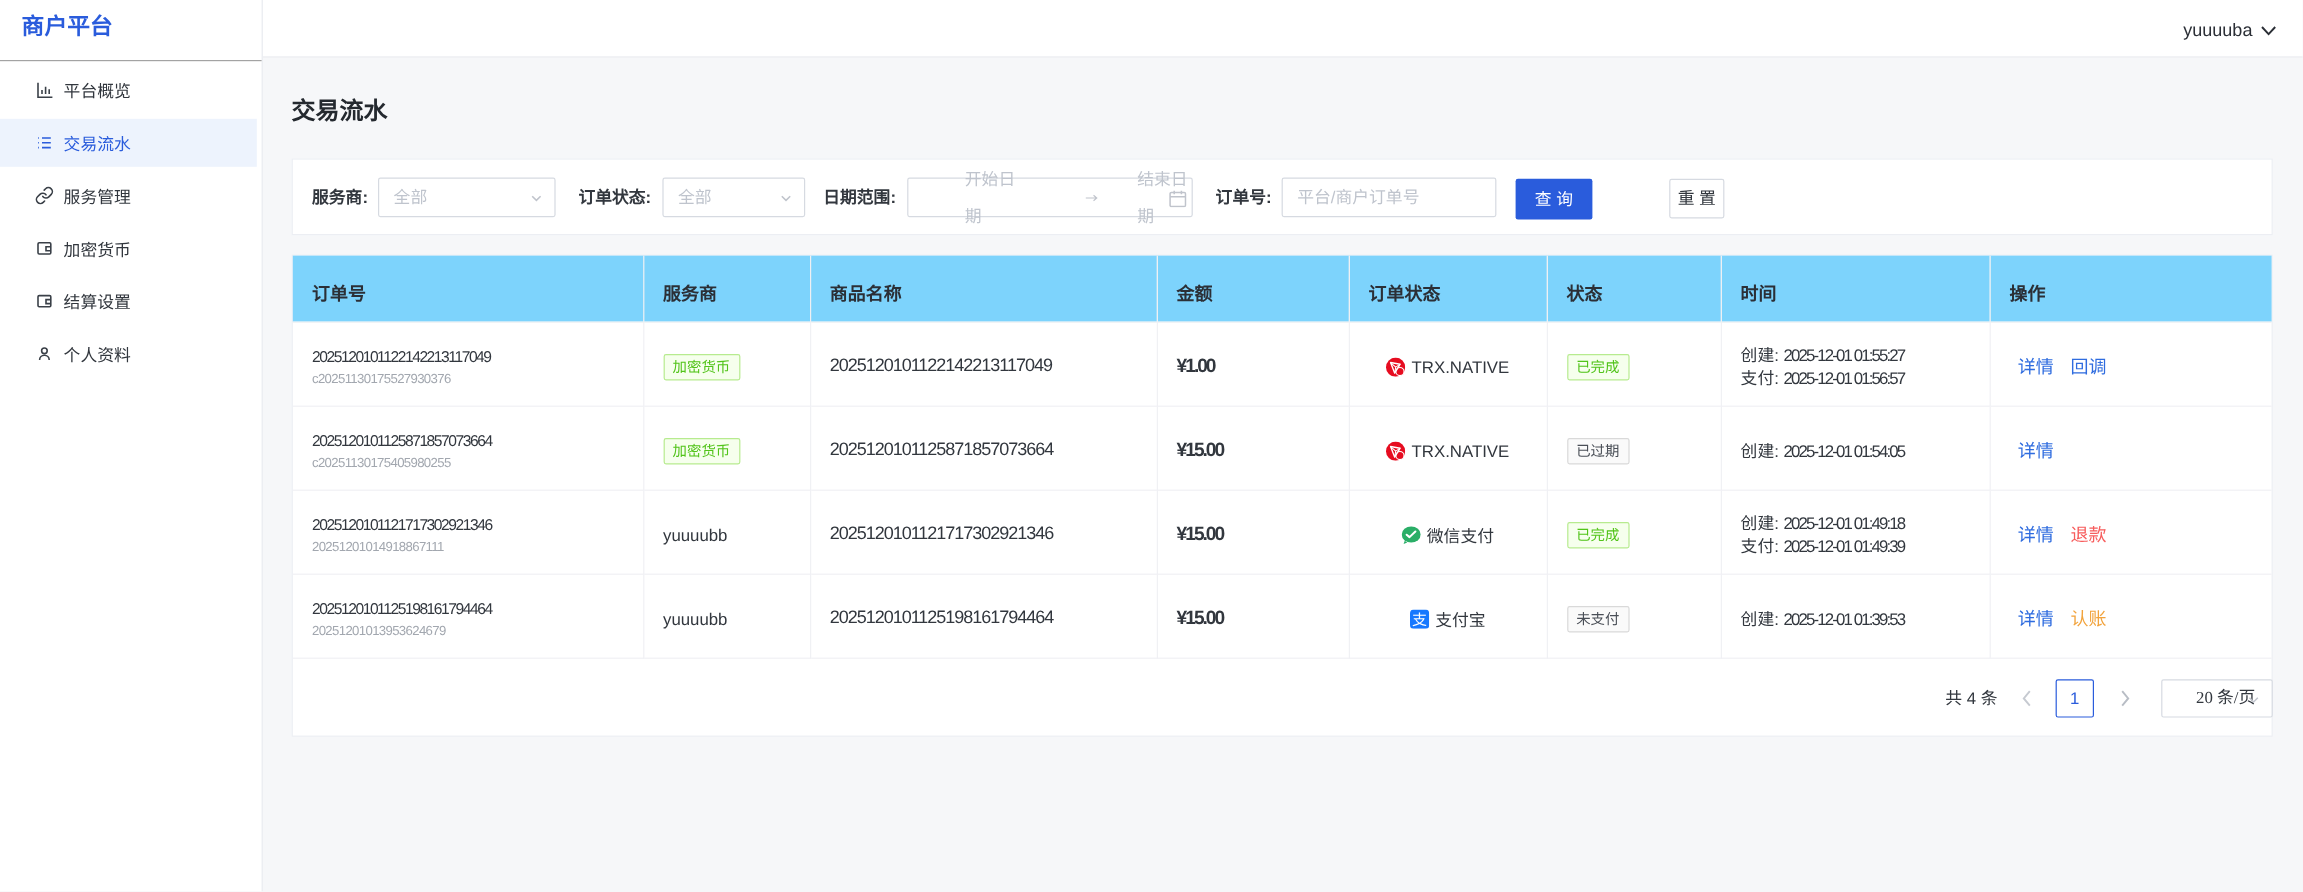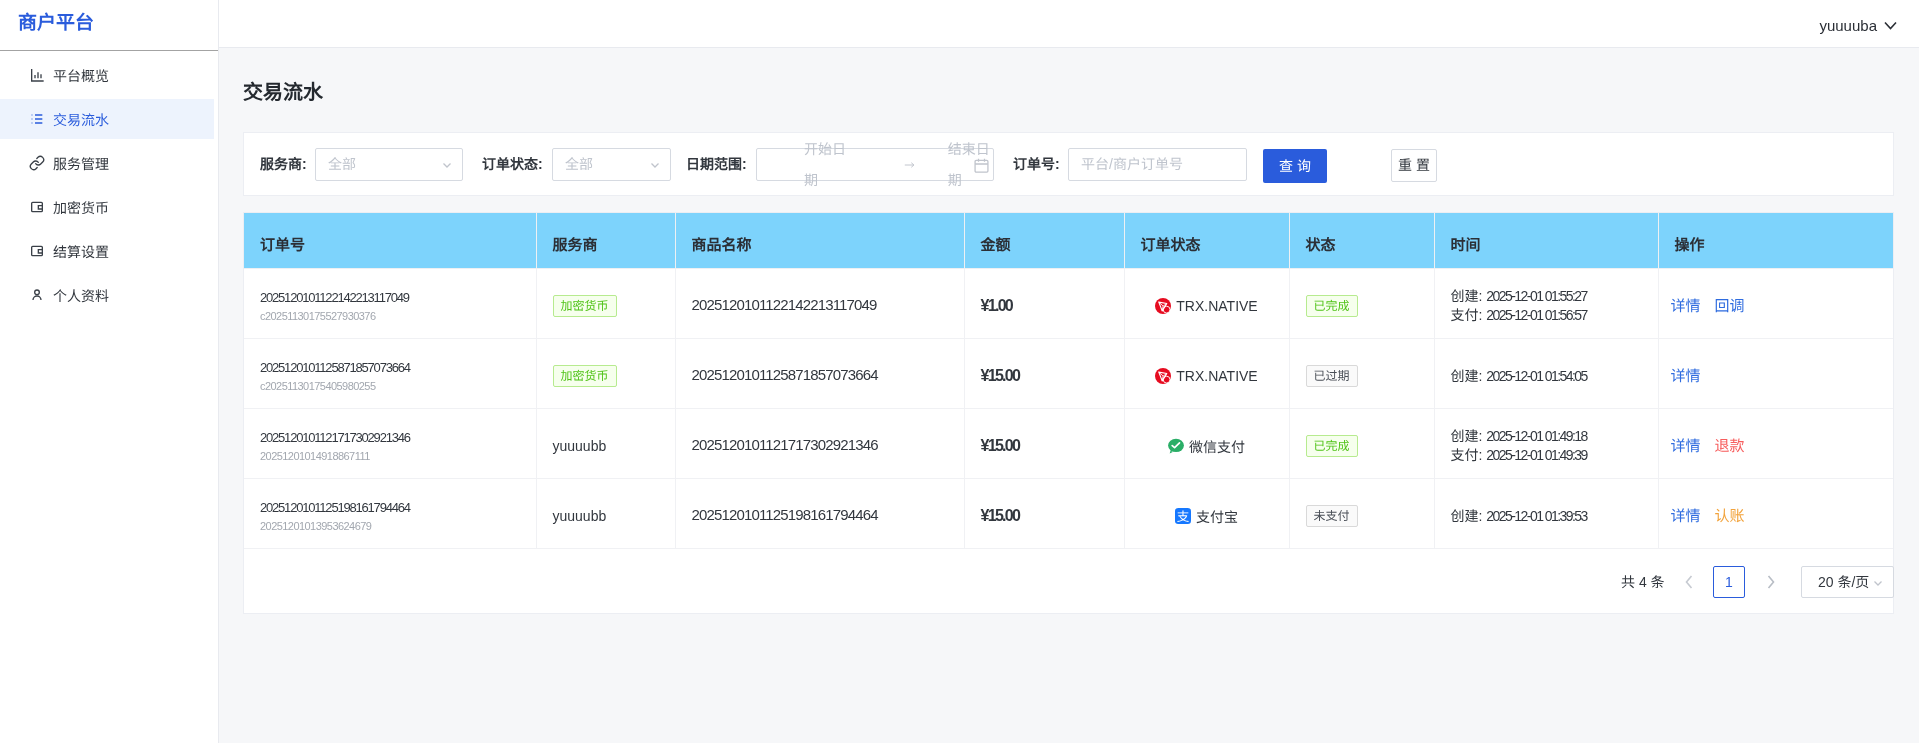--- a/index.html
+++ b/index.html
@@ -36,39 +36,39 @@
 .tcard { position:absolute; left:243px; top:212px; width:1651px; height:402px; background:#fff; border:1px solid #eceef3; }
 table { border-collapse:collapse; table-layout:fixed; width:1649px; }
 th { background:#7dd3fc; height:55px; text-align:left; font-size:15px; font-weight:700; color:#2b2f36; padding:6px 16px 0; border-bottom:1px solid #eef0f3; border-right:1px solid #eef0f3; }
 th:last-child { border-right:none; }
 td { height:70px; padding:6px 16px 0; border-bottom:1px solid #f0f1f4; border-right:1px solid #f0f1f4; font-size:14px; color:#32373e; vertical-align:middle; }
 td:last-child { border-right:none; }
 .num { font-size:13px; letter-spacing:-1.2px; line-height:18px; }
 .prod { font-size:15px; letter-spacing:-0.85px; padding-top:2px; }
 .sub { font-size:11px; letter-spacing:-0.55px; color:#a2a7af; line-height:16px; margin-top:1px; }
 .amt { font-size:16px; font-weight:700; letter-spacing:-1.7px; }
-td.ops { padding-left:12px; padding-top:2px; }
+td.ops { padding-left:23px; padding-top:2px; }
 .tm { line-height:19px; }
 .ns { letter-spacing:-1.55px; }
 
 .tag { display:inline-block; height:22px; line-height:20px; padding:0 7px; font-size:12px; border-radius:2px; }
 .tg { color:#52c41a; background:#f6ffed; border:1px solid #b7eb8f; }
 .td0 { color:#4a4f57; background:#fafafa; border:1px solid #d9d9d9; }
 .pay { display:flex; align-items:center;justify-content:center; }
 .pay svg { margin-right:5px; flex:none; }
 .lk { color:#2f6cdf; margin-right:14px; font-size:15px; }
 .rk { color:#f75d5d; font-size:15px; }
 .ok { color:#f2a33c; font-size:15px; }
 
 .pgn { position:absolute; left:0; top:337px; width:1649px; height:64px; }
 .pgn .tot { position:absolute; left:1377px; top:0; line-height:64px; font-size:14px; color:#32373e; }
 .pchev { position:absolute; top:22px; }
 .pbox { position:absolute; left:1469px; top:16px; width:32px; height:32px; border:1px solid #2a5cdc; border-radius:2px; color:#2a5cdc; text-align:center; line-height:31px; font-size:14px; background:#fff; }
 .psel { position:absolute; left:1557px; top:16px; width:93px; height:32px; border:1px solid #d6dae1; border-radius:2px; background:#fff; font-size:14px; color:#32373e; }
-.psel span { position:absolute; left:16px; line-height:31px; }
+.psel span { position:absolute; left:28px; line-height:31px;font-family:Liberation Serif, serif; }
 .psel svg { position:absolute; right:9px; top:10px; }
 </style>
 </head>
 <body>
 
 <div class="sidebar">
   <div class="logo">商户平台</div>
   <div class="menu">
     <div class="mi"><svg viewBox="0 0 24 24" fill="none" stroke-width="2">
           <path d="M4 3v18h18"></path>

